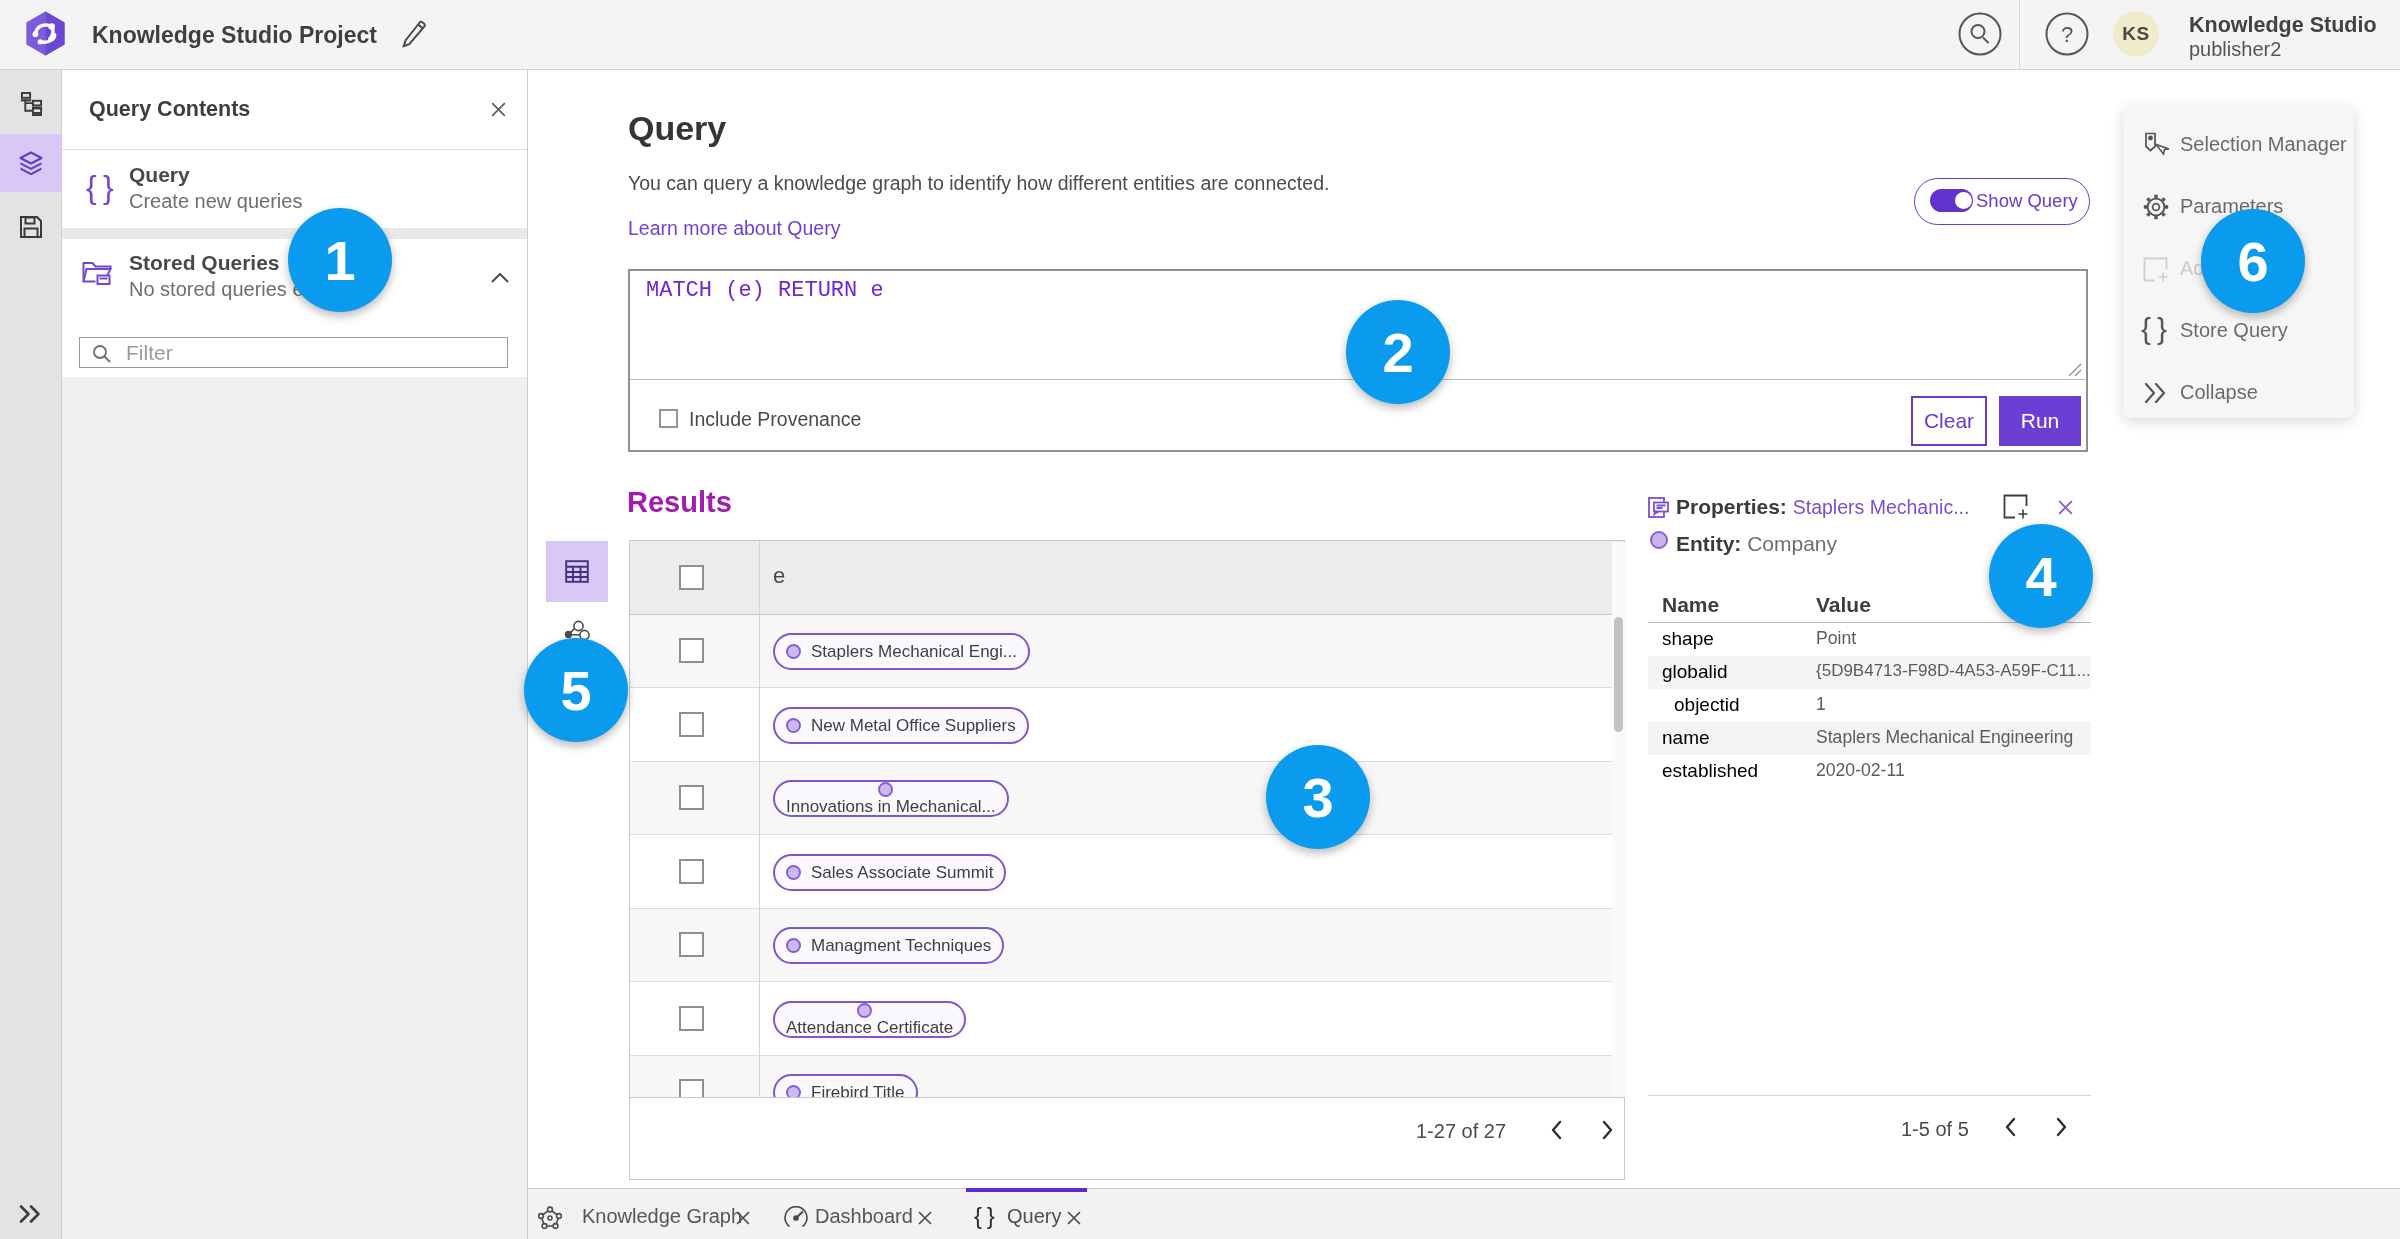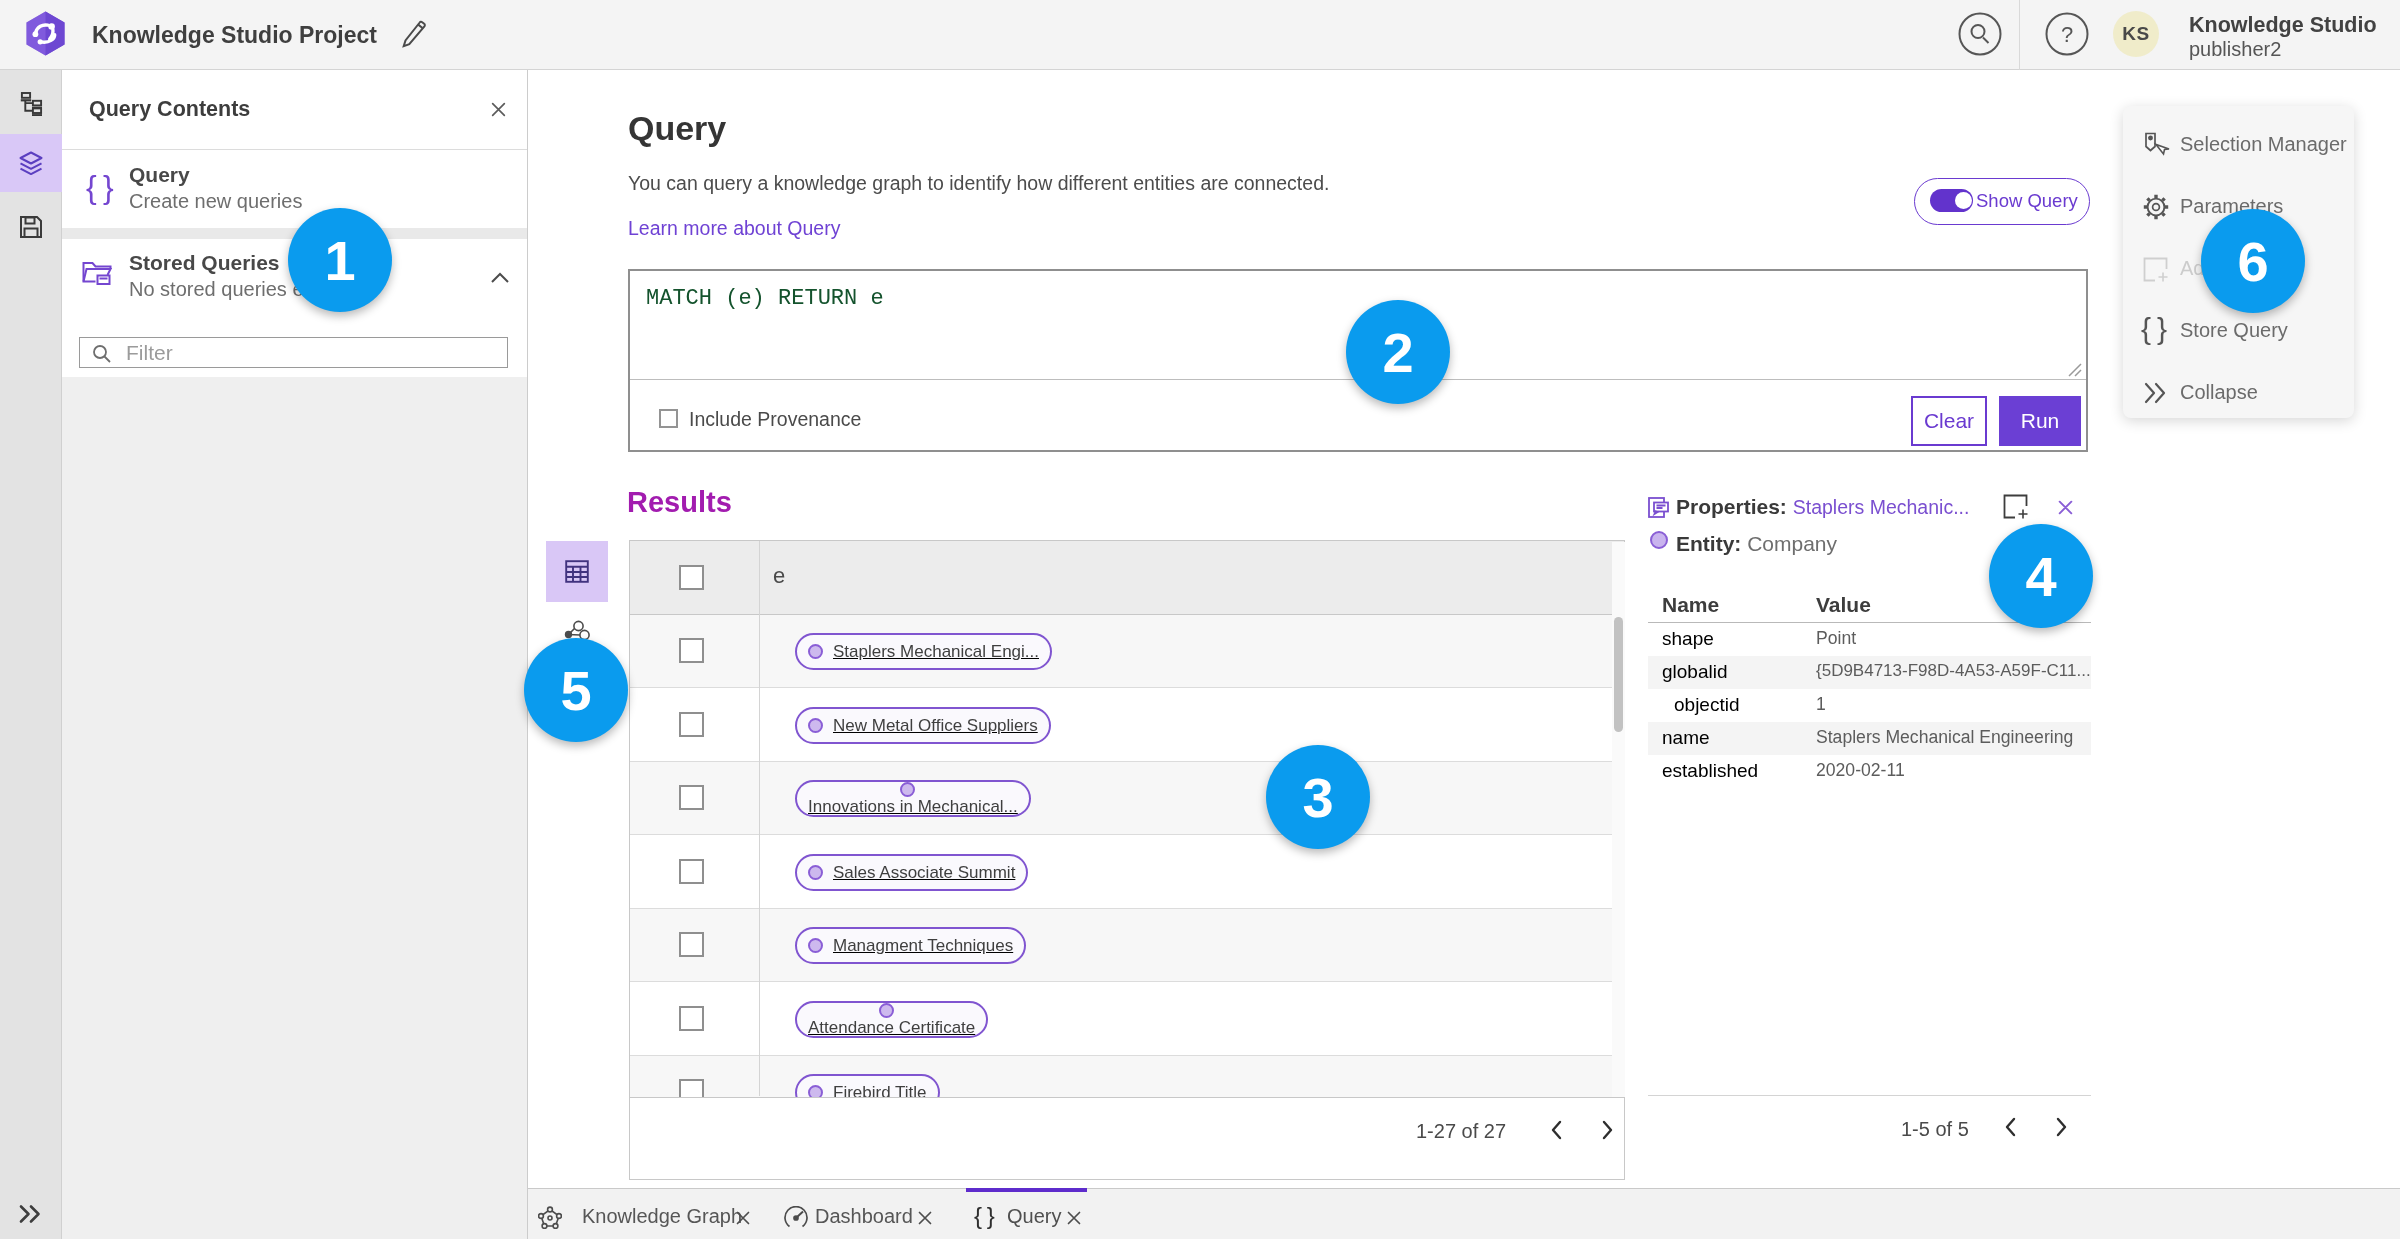--- a/index.html
+++ b/index.html
@@ -33,37 +33,37 @@
 #qdesc { left:628px; top:172px; font-size:19.5px; color:#4c4c4c; }
 #qlink { left:628px; top:217px; font-size:19.5px; color:#6f42d4; }
 
 #toggle { left:1914px; top:178px; width:176px; height:47px; border:1.5px solid #6a3ad0; border-radius:24px; }
 #tsw { left:15px; top:10px; width:43px; height:23px; background:#6233cc; border-radius:12px; }
 #tknob { left:25px; top:2.5px; width:17px; height:17px; background:#fff; border-radius:50%; }
 #tlabel { left:61px; top:11px; font-size:18.5px; white-space:nowrap; color:#6a3ad0; }
 
 #codebox { left:628px; top:269px; width:1460px; height:183px; border:2px solid #8f8f8f; background:#fff; }
 #codearea { left:0; top:0; width:1456px; height:109px; border-bottom:1px solid #bdbdbd; }
-#codetext { left:16px; top:15px; font-family:"Liberation Mono", monospace; font-size:22px; color:#14532d; }
+#codetext { left:16px; top:7px; font-family:"Liberation Mono", monospace; font-size:22px; color:#6d28d9; }
 #cb-check { left:29px; top:138px; width:19px; height:19px; border:2px solid #949494; background:#fff; }
 #cb-label { left:59px; top:137px; font-size:19.5px; color:#4a4a4a; }
 #btn-clear { left:1281px; top:125px; width:76px; height:50px; border:2px solid #6a3ad0; color:#6a3ad0; font-size:21px; text-align:center; line-height:46px; background:#fff;}
 #btn-run { left:1369px; top:125px; width:82px; height:50px; background:#6b3fd4; color:#fff; font-size:21px; text-align:center; line-height:50px; }
 
 #rh2 { left:627px; top:486px; font-size:29px; font-weight:bold; color:#a21caf; }
 #tblbtn { left:546px; top:541px; width:62px; height:61px; background:#d9c7f6; }
 
 #rtable { left:629px; top:540px; width:996px; height:640px; border:1px solid #c8c8c8; background:#fff; }
 #thead { left:0; top:0; width:994px; height:74px; background:#ececec; border-bottom:1px solid #c8c8c8; }
 #thead .e { position:absolute; left:143px; top:22px; font-size:22px; color:#4a4a4a; }
 .vline { left:129px; top:0; width:1px; height:555px; background:#d4d4d4; }
 .row { left:0; width:994px; height:73px; border-bottom:1px solid #dcdcdc; }
 .row.odd { background:#f7f7f7; }
 .cbox { position:absolute; left:49px; width:25px; height:25px; border:2px solid #8f8f8f; background:#fff; }
-.chip { position:absolute; left:165px; height:37px; border:2px solid #8055d0; border-radius:19px; background:#faf9fd; display:flex; align-items:center; padding:0 11px 0 11px;text-decoration:underline; }
+.chip { position:absolute; left:143px; height:37px; border:2px solid #8055d0; border-radius:19px; background:#faf9fd; display:flex; align-items:center; padding:0 11px 0 11px; }
 .chip .dot { width:15px; height:15px; border-radius:50%; background:#cdb9ee; border:2px solid #8a5ed6; margin-right:10px; flex:none; }
 .chip .ct { font-size:17px; color:#3f3f3f; white-space:nowrap; }
 #sbtrack { left:982px; top:1px; width:13px; height:555px; background:#fafafa; }
 #sbthumb { left:2px; top:75px; width:9px; height:115px; background:#c2c2c2; border-radius:5px; }
 #tfoot { left:0; top:556px; width:994px; height:82px; background:#fff; }
 .pgtext { font-size:20px; color:#4a4a4a; }
 
 #props { left:1648px; top:488px; width:443px; height:660px; }
 .bold { font-weight:bold; }
 

